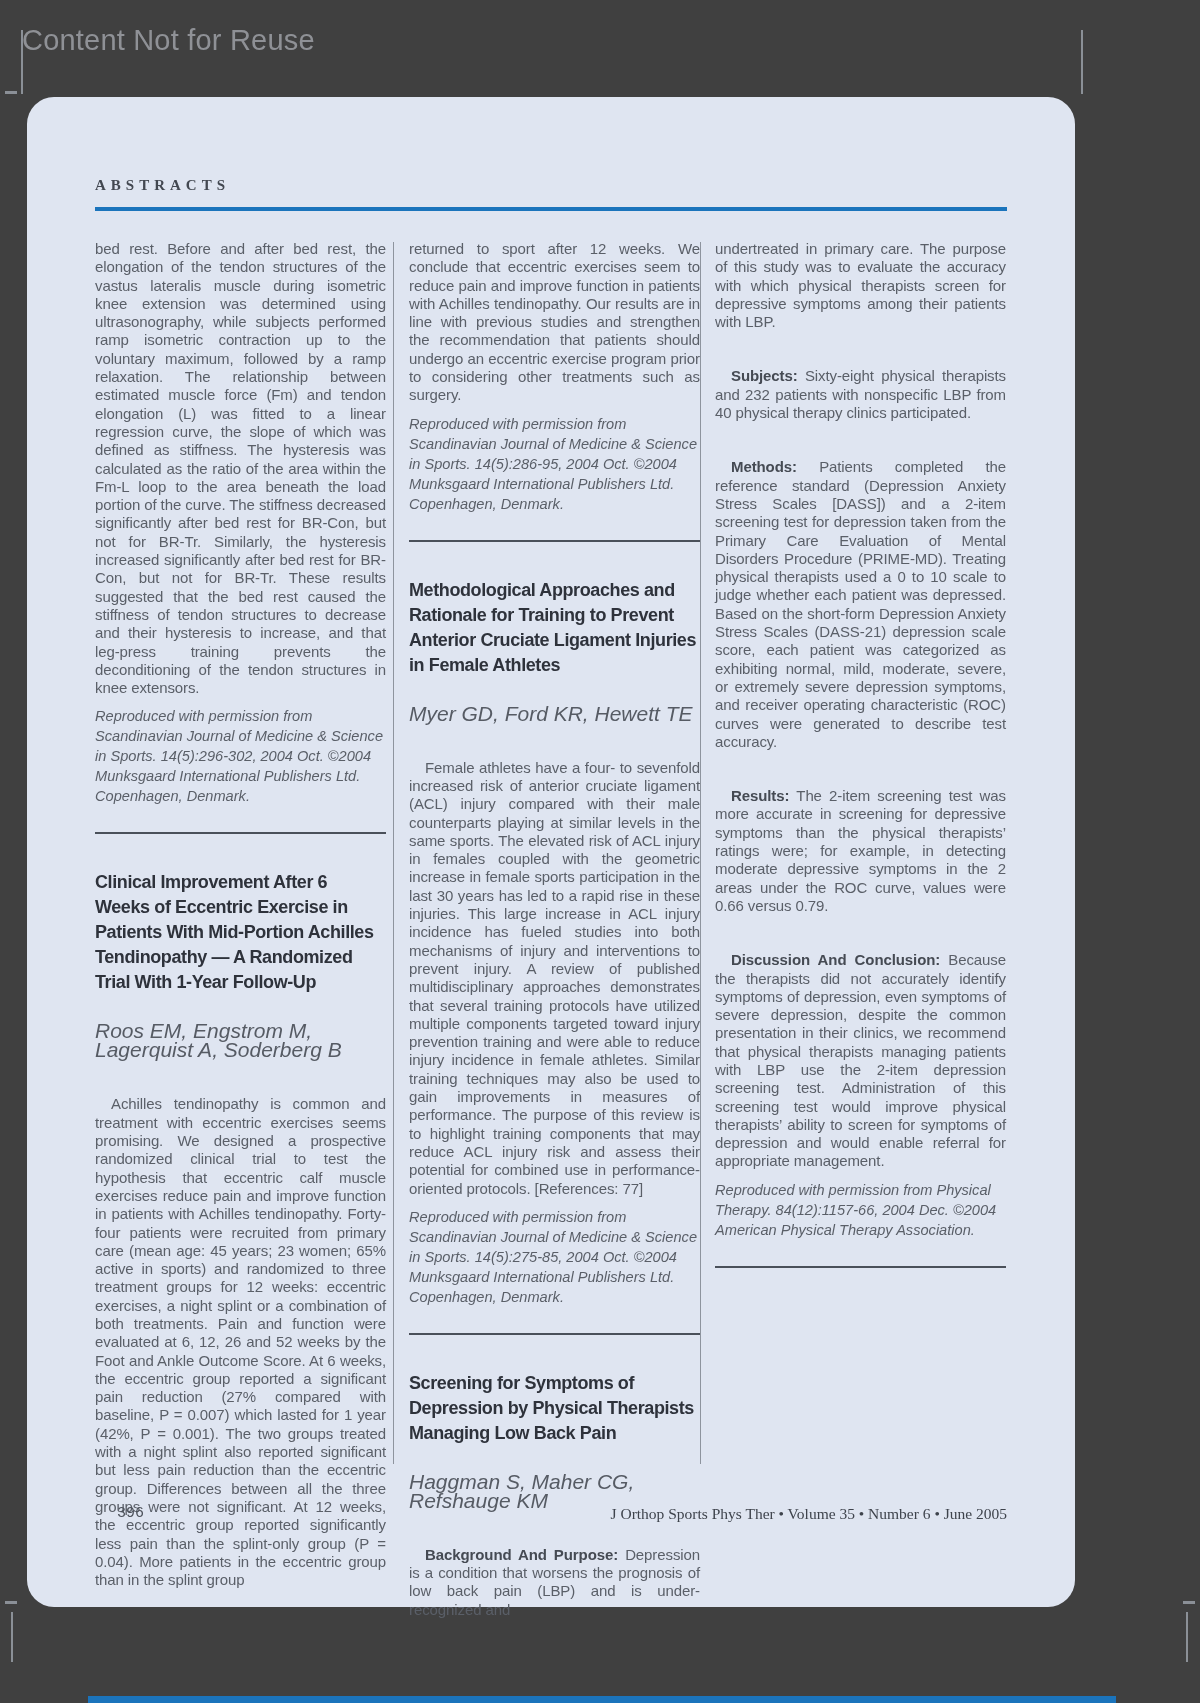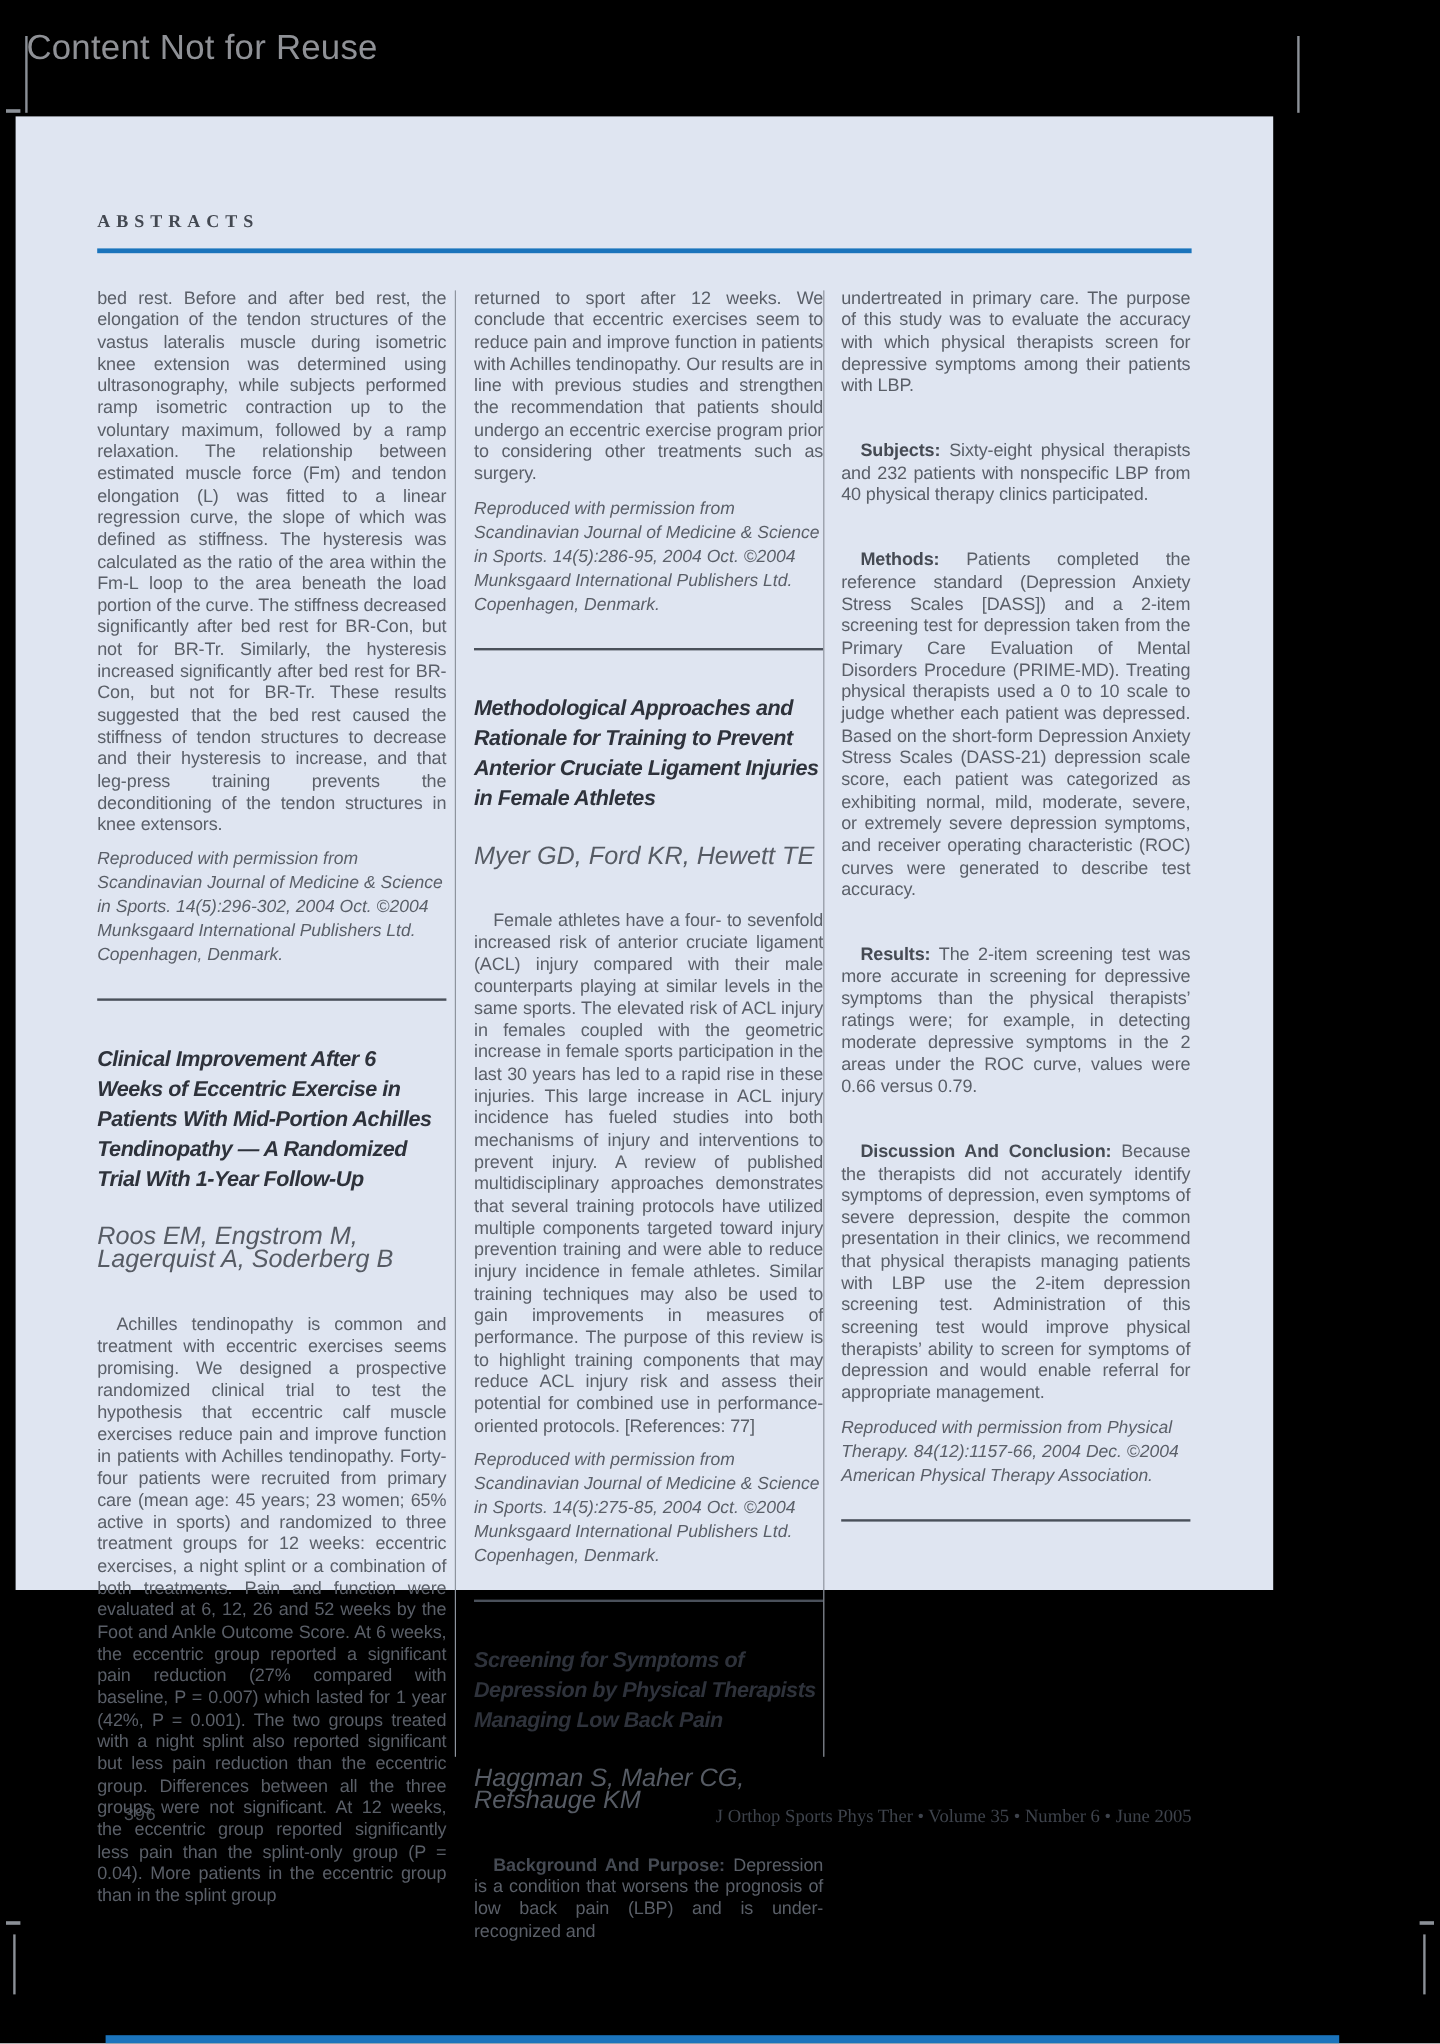--- a/index.html
+++ b/index.html
@@ -1,29 +1,29 @@
 <!DOCTYPE html>
 <html><head>
 <meta charset="utf-8">
 <style>
   html,body{margin:0;padding:0;background:#ffffff;}
-  .canvas{position:relative;width:1200px;height:1703px;background:#000000;overflow:hidden;
+  .canvas{position:relative;width:1200px;height:1703px;background:#404040;overflow:hidden;
           font-family:"Liberation Sans",sans-serif;}
   .watermark{position:absolute;left:22px;top:24px;font-size:29px;color:#8f9196;letter-spacing:.2px;}
   
   .crop{position:absolute;background:#8b9097;}
   .crop.tl-v{left:21px;top:30px;width:2px;height:64px;}
   .crop.tl-h{left:5px;top:91px;width:12px;height:3px;}
   .crop.tr-v{left:1081px;top:30px;width:2px;height:64px;}
   .crop.bl-h{left:5px;top:1601px;width:12px;height:3px;}
   .crop.bl-v{left:11px;top:1612px;width:2px;height:50px;}
   .crop.br-h{left:1183px;top:1601px;width:12px;height:3px;}
   .crop.br-v{left:1186px;top:1612px;width:2px;height:50px;}
 
-  .page{position:absolute;left:13px;top:97px;width:1048px;height:1228px;background:#dfe5f1;}
+  .page{position:absolute;left:27px;top:97px;width:1048px;height:1510px;background:#dfe5f1;border-radius:27px;}
   .abstracts-title{position:absolute;left:68px;top:80px;font-family:"Liberation Serif",serif;
           font-weight:bold;font-size:15px;letter-spacing:5px;color:#434851;}
   .abstracts-rule{position:absolute;left:68px;top:110px;width:912px;height:4px;background:#1b74bc;}
 
   .col{position:absolute;top:143px;width:291px;}
   .col1{left:68px;}
   .col2{left:382px;}
   .col3{left:688px;}
   .divider{position:absolute;top:145px;width:1px;height:1222px;background:#8e949e;}
   .div1{left:366px;}
@@ -31,21 +31,21 @@
 
   .body-p{margin:0;font-size:15px;line-height:18.3px;color:#5a5f68;text-align:justify;
           letter-spacing:-0.1px;}
   .body-p b{color:#454a53;}
   .pindent{text-indent:16px;margin-top:36px;}
   .mt{}
   .cite{margin:9px 0 0 0;font-size:14.6px;line-height:20px;font-style:italic;color:#5a5f68;
         text-align:left;}
   .secrule{margin:26px 0 0 0;border:none;border-top:2px solid #4a505a;width:100%;}
   .art-title{margin:36px 0 0 0;font-size:18px;line-height:25px;font-weight:bold;color:#2e323b;
-        letter-spacing:-0.4px;text-align:left;font-style:italic;}
+        letter-spacing:-0.4px;text-align:left;}
   .authors{margin:26px 0 0 0;font-size:21px;line-height:19px;font-style:italic;color:#565b64;
         text-align:left;}
 
   .page-number{position:absolute;left:68px;top:1408px;font-family:Liberation Mono, monospace;
         font-size:15px;color:#4d525b;margin-left:22px;}
   .journal-line{position:absolute;right:68px;top:1408px;font-family:"Liberation Serif",serif;
         font-weight:normal;font-size:15.5px;color:#3e434c;}
   .bottom-rule{position:absolute;left:88px;top:1696px;width:1028px;height:7px;background:#1b74bc;}
 </style>
 </head>

